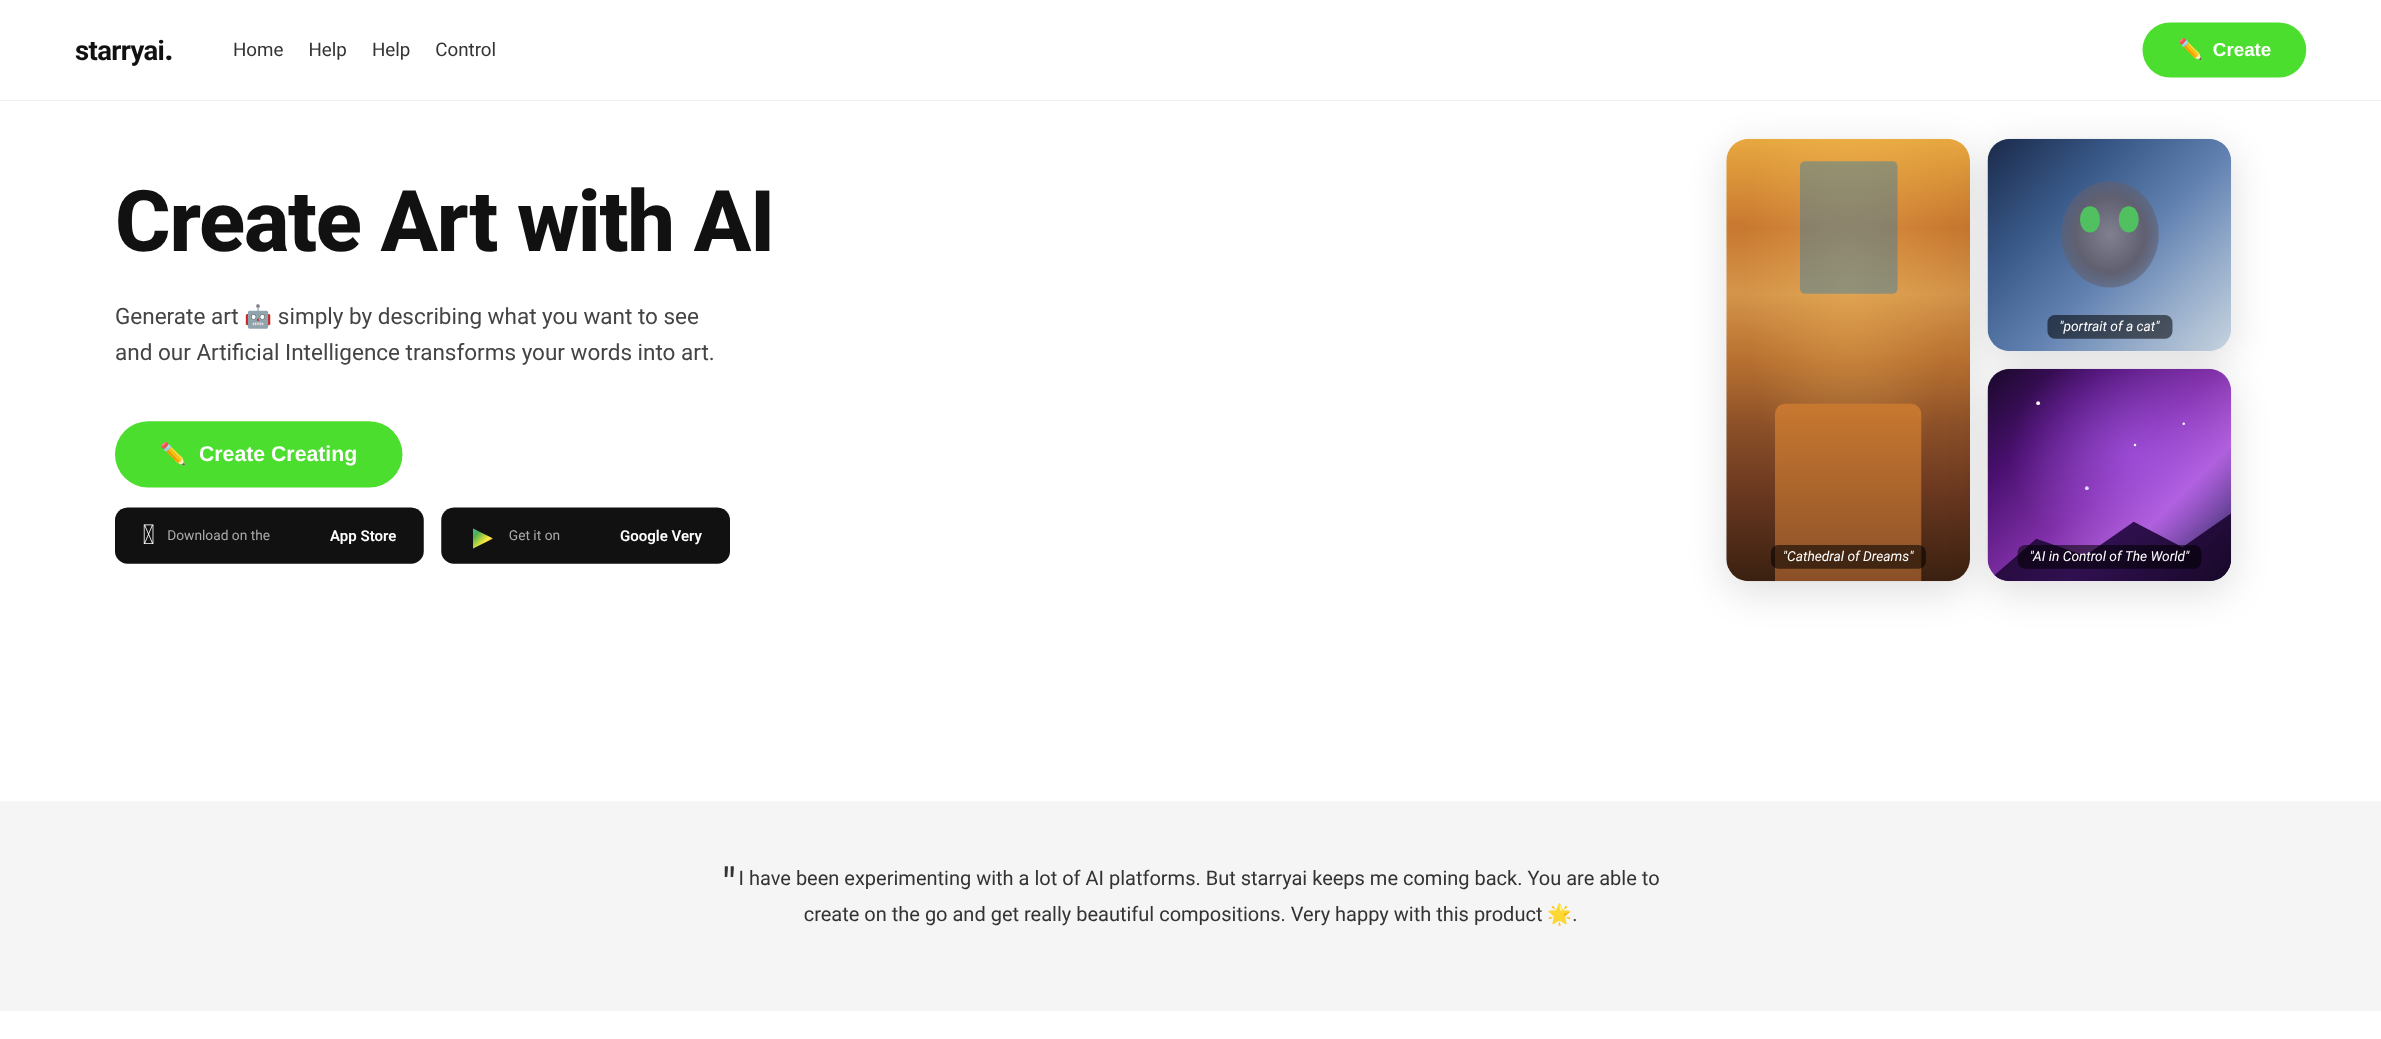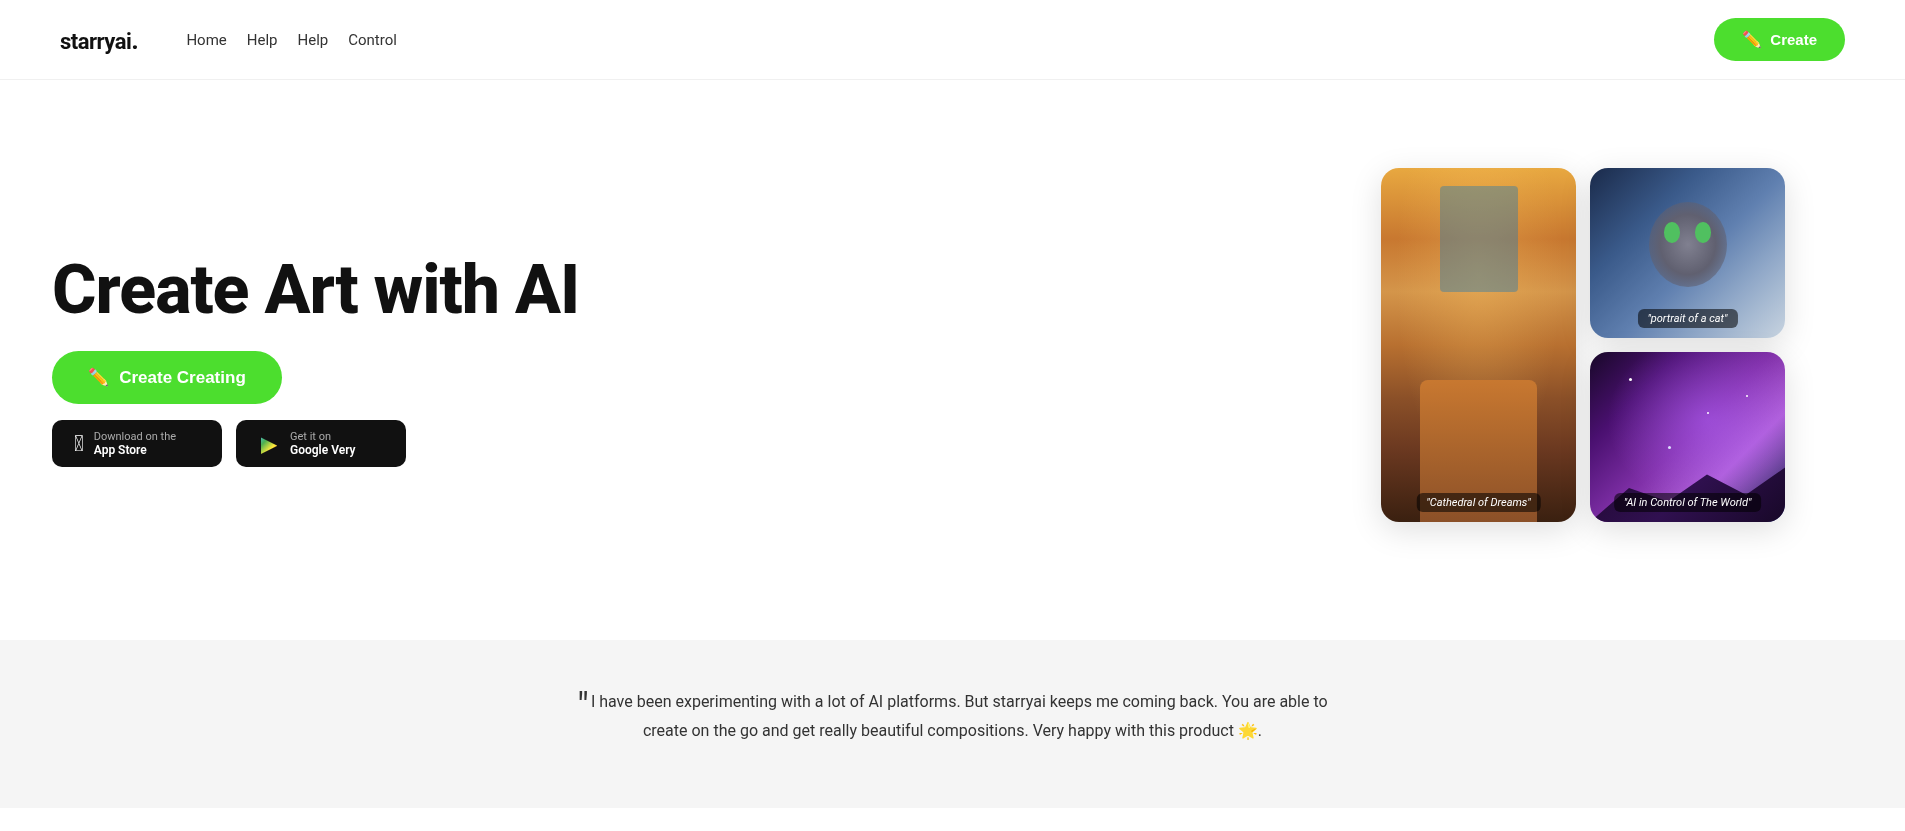--- a/index.html
+++ b/index.html
@@ -40,23 +40,23 @@
       font-weight: 600;
       cursor: pointer;
       display: flex;
       align-items: center;
       gap: 8px;
     }
 
     
     .hero {
       display: flex;
-      align-items: center;
+      align-items: flex-start;
       justify-content: space-between;
-      padding: 60px 60px 60px 52px;
+      padding: 60px 60px 60px 92px;
       min-height: 560px;
       background: #fff;
     }
     .hero-left { max-width: 620px; }
     .hero-title {
       font-size: 68px;
       font-weight: 800;
       color: #111;
       line-height: 1.1;
       margin-bottom: 24px;
@@ -91,21 +91,21 @@
       border: none;
       border-radius: 10px;
       padding: 10px 22px;
       cursor: pointer;
       display: flex;
       align-items: center;
       gap: 10px;
       min-width: 170px;
       text-decoration: none;
     }
-    .store-btn-text { display: flex; flex-direction: column; }
+    .store-btn-text { display: flex; flex-direction: row; gap: 48px; }
     .store-btn-small { font-size: 11px; color: #aaa; }
     .store-btn-large { font-size: 12px; font-weight: 600; color: #fff; }
 
     
     .hero-right {
       display: grid;
       grid-template-columns: 195px 195px;
       grid-template-rows: auto auto;
       gap: 14px;
       margin-right: 60px;
@@ -197,20 +197,21 @@
   </div>
   <button class="create-btn">
     <span class="pencil-icon">✏️</span>
     <span>Create</span>
   </button>
 </nav>
 
 <section class="hero">
   <div class="hero-left">
     <h1 class="hero-title">Create Art with AI</h1>
+    <p class="hero-subtitle">Generate art 🤖 simply by describing what you want to see and our Artificial Intelligence transforms your words into art.</p>
     <div class="hero-buttons">
       <button class="start-creating-btn">
         <span>✏️</span>
         <span>Create Creating</span>
       </button>
       <div class="store-buttons">
         <a class="store-btn">
           <span class="apple-icon"></span>
           <div class="store-btn-text">
             <span class="store-btn-small">Download on the</span>

